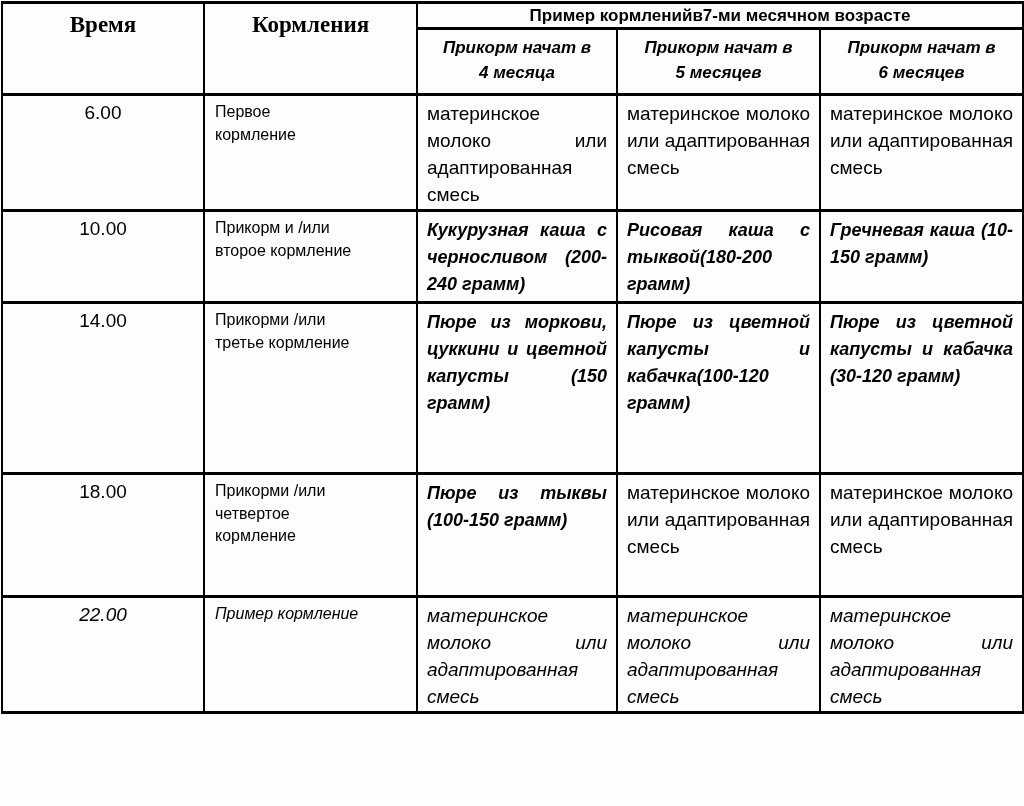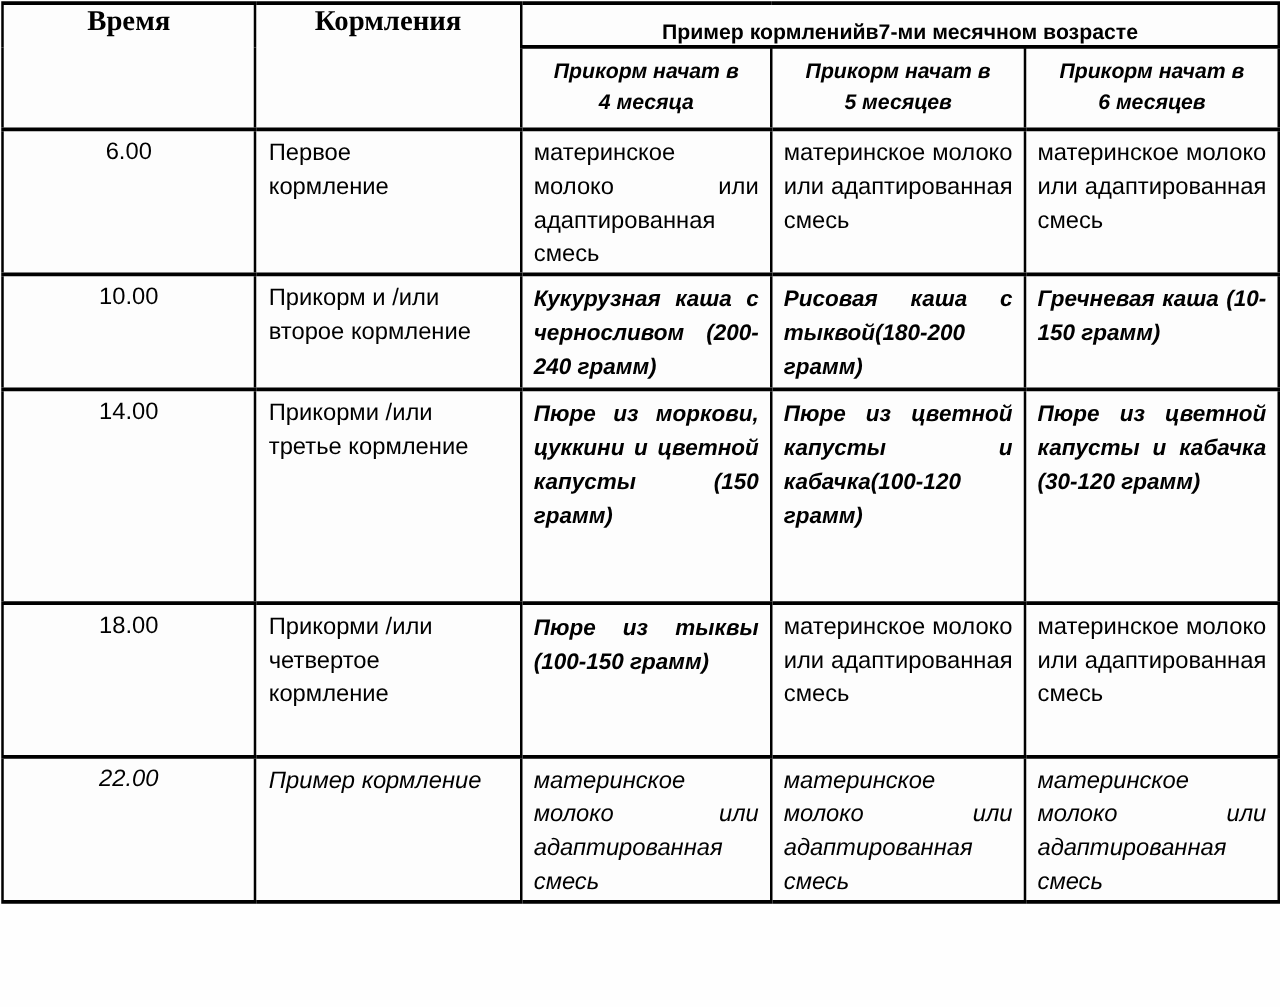--- a/index.html
+++ b/index.html
@@ -33,49 +33,49 @@
     vertical-align: top;
     background: #fdfdfd;
     overflow: hidden;
   }
   
   th.serif-head {
     font-family: "Liberation Serif", serif;
     font-weight: bold;
     font-size: 23px;
     text-align: center;
-    padding-top: 0;
+    padding-top: 8px;
   }
   th.example-head {
     font-size: 17px;
     font-weight: bold;
     text-align: center;
     height: 26px;
-    padding-top: 12px;
+    padding-top: 2px;
     line-height: 1.2;
     margin-left: 30px;
   }
   th.sub-head {
     font-size: 17px;
     font-weight: bold;
     font-style: italic;
     text-align: center;
     height: 66px;
     padding-top: 6px;
     line-height: 1.45;
     white-space: pre-line;
   }
   
   td.time-cell {
     text-align: center;
     font-size: 19px;
     padding-top: 6px;
   }
   td.feeding-cell {
-    font-size: 19px;
+    font-size: 16px;
     line-height: 1.42;
     padding: 5px 8px 0 10px;
     white-space: pre-line;
   }
   td.menu-cell {
     font-size: 19px;
     line-height: 1.42;
     padding: 5px 9px 0 9px;
     text-align: justify;
   }

